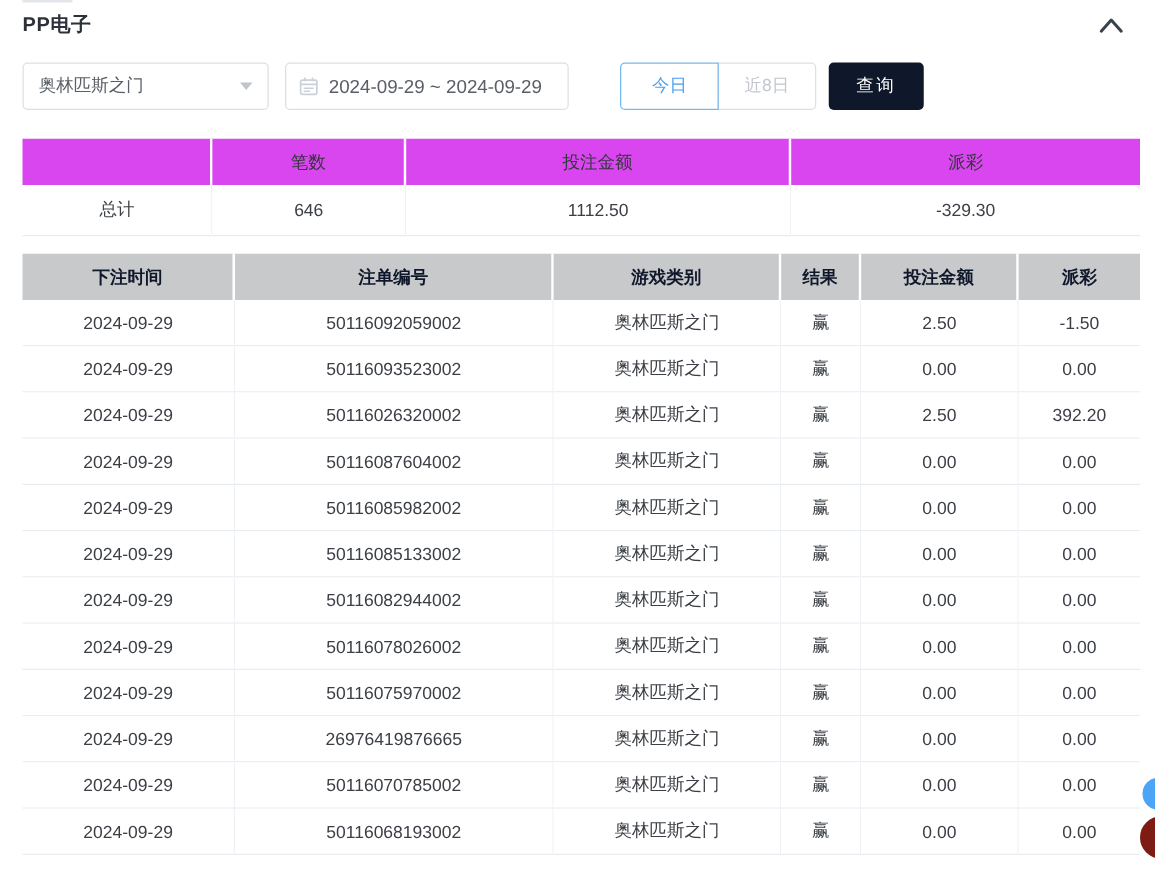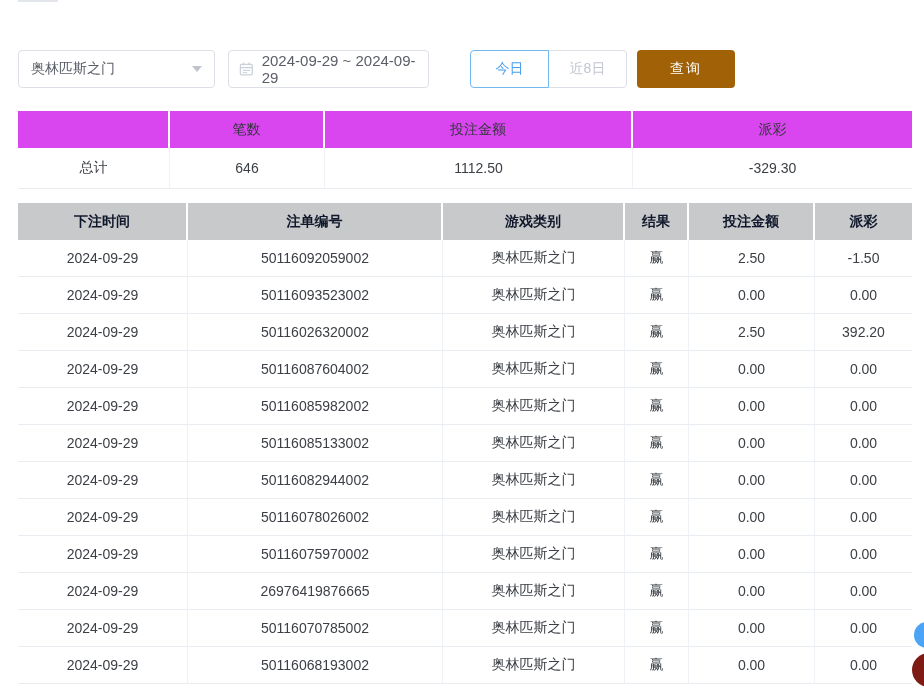--- a/index.html
+++ b/index.html
@@ -33,38 +33,38 @@
     width:197px; height:38px; border:1px solid #dcdfe6; border-radius:4px;
     display:flex; align-items:center; padding:0 12px; color:#5a5e66;
     cursor:pointer; background:#fff;
   }
   .select-box .sel-text { flex:1; }
   .caret-down {
     width:0; height:0; border-left:5px solid transparent; border-right:5px solid transparent;
     border-top:6px solid #c0c4cc;
   }
   .date-box {
-    margin-left:13px; width:201px; height:38px; border:1px solid #dcdfe6; border-radius:4px;
+    margin-left:13px; width:227px; height:38px; border:1px solid #dcdfe6; border-radius:4px;
     display:flex; align-items:center; padding:0 10px; color:#5a5e66; background:#fff; cursor:pointer;
   }
   .date-box .date-text { margin-left:8px; font-size:15px; }
   .btn-group { display:flex; margin-left:10px;padding-left:31px; }
   .qbtn {
     width:79px; height:38px; background:#fff; border:1px solid #dcdfe6;
     font-size:14px; color:#c2c7cf; cursor:pointer;
     font-family:inherit;
   }
   .qbtn + .qbtn { margin-left:-1px; }
   .qbtn:first-child { border-radius:4px 0 0 4px; }
   .qbtn:last-child { border-radius:0 4px 4px 0; }
   .qbtn.active {
     border-color:#74b8f0; color:#4ba0ee; position:relative; z-index:1;
   }
   .search-btn {
-    margin-left:10px; width:98px; height:38px; background:#a16207; border:none;
+    margin-left:10px; width:76px; height:38px; background:#0f172a; border:none;
     border-radius:4px; color:#fff; font-size:14px; cursor:pointer; letter-spacing:2px;
     font-family:inherit;
   }
 
   table { border-collapse:separate; border-spacing:0; table-layout:fixed; }
   td, th { vertical-align:middle; text-align:center; overflow:hidden; white-space:nowrap; }
 
   .summary-table { position:absolute; top:111px; left:18px; width:894px; }
   .summary-table th {
     height:37px; background:#d946ef; color:#33363c; font-size:14px; font-weight:normal;
@@ -95,20 +95,28 @@
   .fab-blue { width:26px; height:26px; background:#4ba4f5; right:-16px; top:622px; }
   .fab-red  { width:34px; height:34px; background:#7e1b15; right:-22px; top:653px; }
 </style>
 </head>
 <body>
 
 <div class="page">
 
   <div class="top-remnant"></div>
 
+  <div class="title-row">
+    <div class="page-title">PP电子</div>
+    <div class="collapse-btn">
+      <svg width="20" height="14" viewBox="0 0 20 14">
+        <polyline points="2,12 10,3 18,12" fill="none" stroke="#39424e" stroke-width="2.4" stroke-linecap="round" stroke-linejoin="round"></polyline>
+      </svg>
+    </div>
+  </div>
 
   <div class="filters">
     <div class="select-box">
       <span class="sel-text">奥林匹斯之门</span>
       <span class="caret-down"></span>
     </div>
     <div class="date-box">
       <svg width="16" height="16" viewBox="0 0 16 16">
         <rect x="1.5" y="3" width="13" height="11.5" rx="1.5" fill="none" stroke="#ccd1d9" stroke-width="1.4"></rect>
         <line x1="1.5" y1="6.5" x2="14.5" y2="6.5" stroke="#ccd1d9" stroke-width="1.4"></line>

